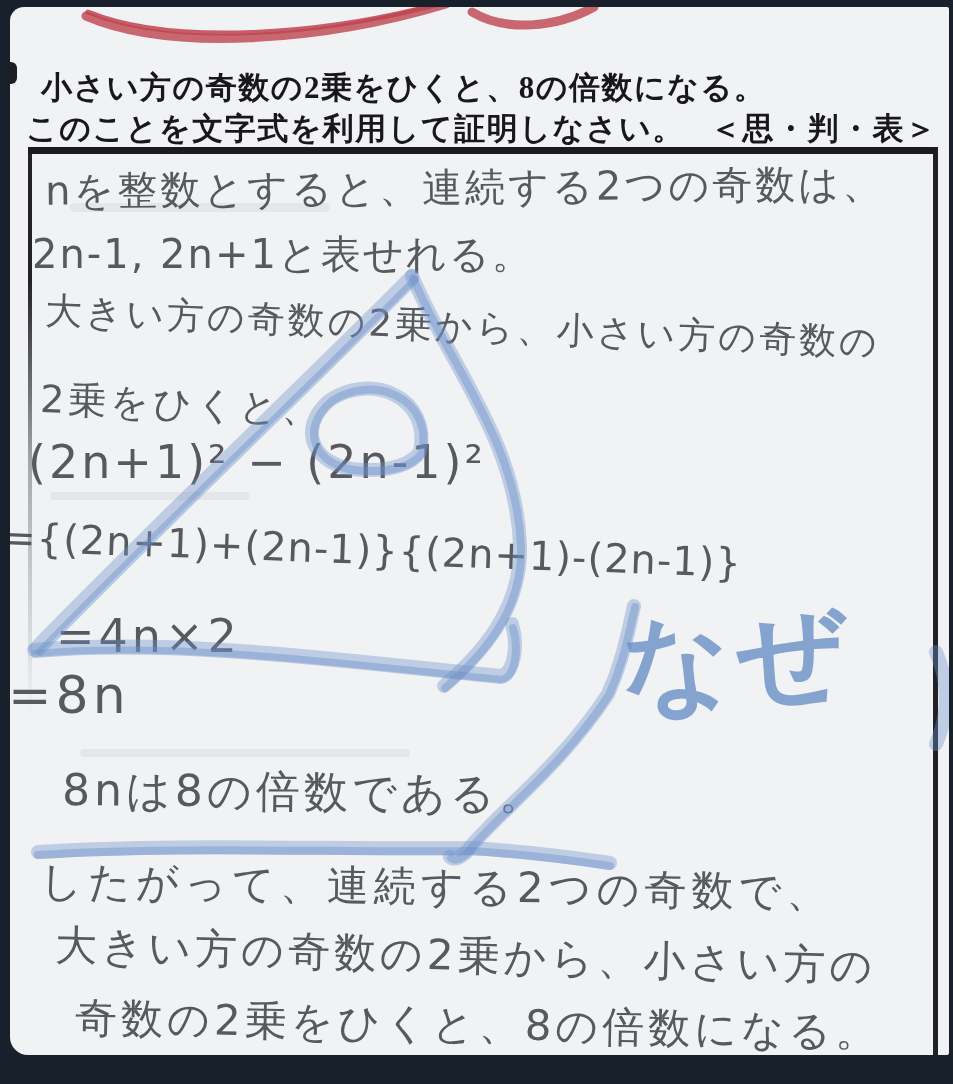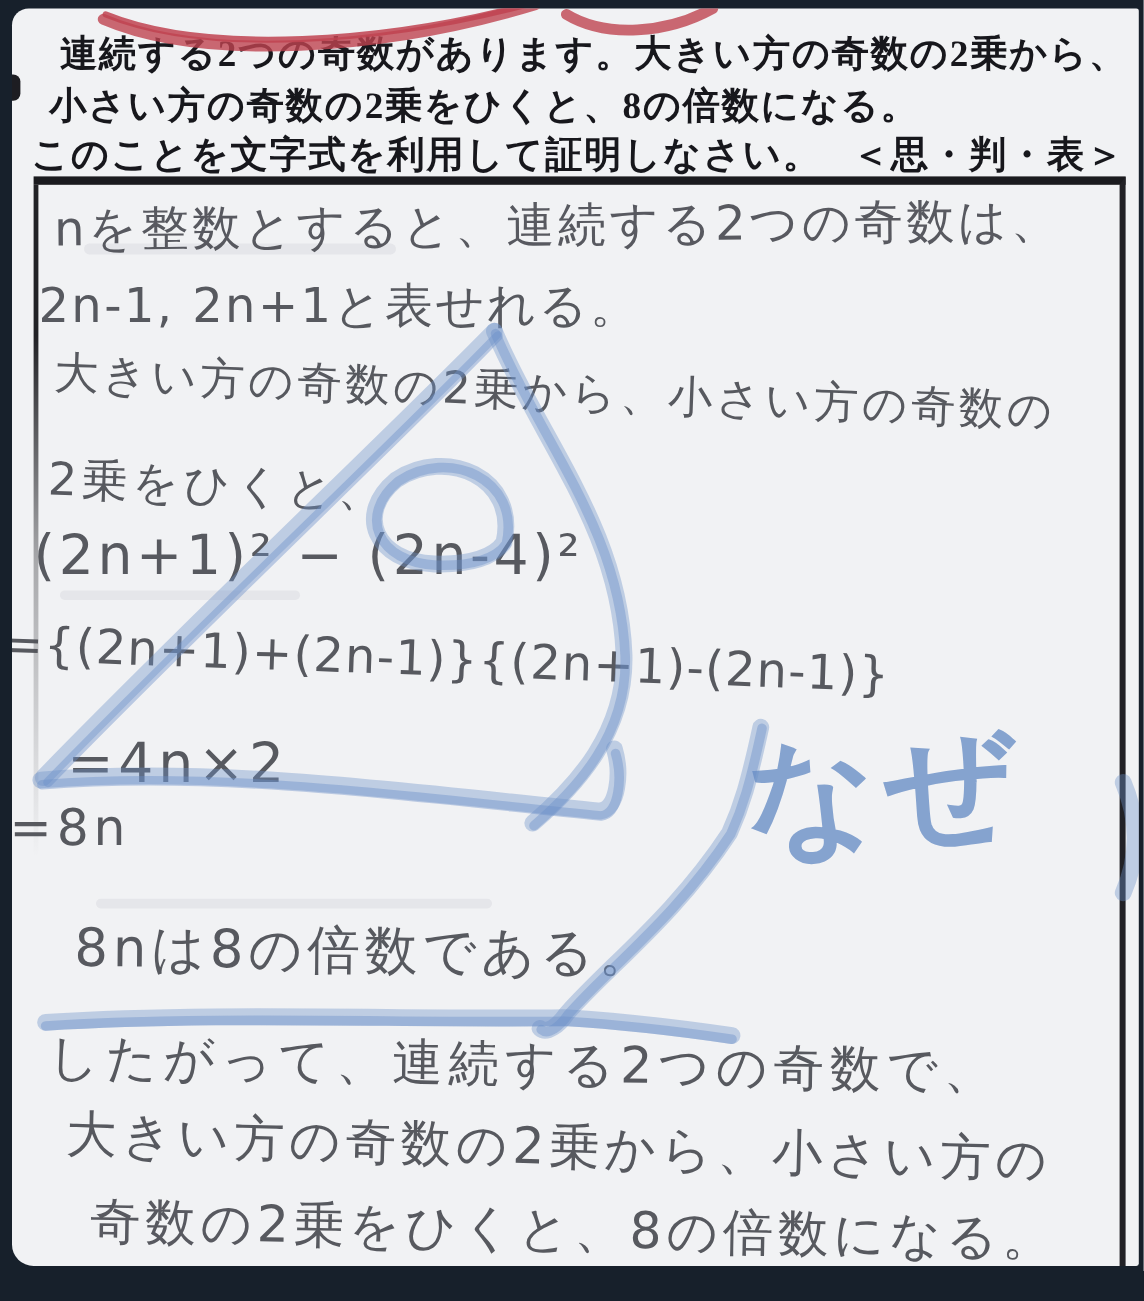--- a/index.html
+++ b/index.html
@@ -43,40 +43,39 @@
   .blue-b{stroke:var(--blue);stroke-width:8;opacity:.42;}
   .red-a{stroke:var(--red);stroke-width:9;opacity:.8;}
   .red-b{stroke:var(--red);stroke-width:5;opacity:.85;}
   .edge-mark{position:absolute;left:0;top:55px;width:7px;height:22px;background:#1d1d22;border-radius:0 6px 6px 0;}
 </style>
 </head>
 <body>
 
 <div class="paper">
 
-  <div class="printed" style="left:40px;top:17px;">連続する2つの奇数があります。大きい方の奇数の2乗から、</div>
   <div class="printed" style="left:16px;top:60px;margin-left:15px;">小さい方の奇数の2乗をひくと、8の倍数になる。</div>
   <div class="printed" style="left:700px;top:101px;">＜思・判・表＞</div>
   <div class="printed" style="left:16px;top:101px;">このことを文字式を利用して証明しなさい。</div>
 
   <div class="answer-box"></div>
   <div class="box-left-edge"></div>
 
   <div class="smudge" style="left:60px;top:196px;width:260px;height:9px;"></div>
   <div class="smudge" style="left:40px;top:485px;width:200px;height:8px;"></div>
   <div class="smudge" style="left:70px;top:742px;width:330px;height:8px;"></div>
 
   <div class="hw" style="left:35px;top:153px;font-size:40px;letter-spacing:3px;transform:rotate(-0.5deg);">nを整数とすると、連続する2つの奇数は、</div>
   <div class="hw" style="left:22px;top:220px;font-size:40px;letter-spacing:2px;">2n-1, 2n+1と表せれる。</div>
   <div class="hw" style="left:35px;top:295px;font-size:37px;letter-spacing:3px;transform:rotate(2.2deg);">大きい方の奇数の2乗から、小さい方の奇数の</div>
   <div class="hw" style="left:30px;top:372px;font-size:38px;letter-spacing:4px;transform:rotate(2deg);">2乗をひくと、</div>
-  <div class="hw" style="left:18px;top:428px;font-size:46px;letter-spacing:3px;">(2n+1)² − (2n-4)²</div>
+  <div class="hw" style="left:18px;top:428px;font-size:46px;letter-spacing:3px;">(2n+1)² − (2n-1)²</div>
   <div class="hw" style="left:-8px;top:520px;font-size:40px;letter-spacing:1px;transform:rotate(2deg);">={(2n+1)+(2n-1)}{(2n+1)-(2n-1)}</div>
   <div class="hw" style="left:-2px;top:602px;font-size:46px;letter-spacing:4px;margin-left:48px;">=4n×2</div>
-  <div class="hw" style="left:-2px;top:658px;font-size:42px;letter-spacing:4px;">=8n</div>
+  <div class="hw" style="left:-2px;top:658px;font-size:52px;letter-spacing:4px;">=8n</div>
   <div class="hw" style="left:52px;top:756px;font-size:44px;letter-spacing:4px;transform:rotate(0.5deg);">8nは8の倍数である。</div>
   <div class="hw" style="left:30px;top:852px;font-size:42px;letter-spacing:5px;transform:rotate(0.8deg);">したがって、連続する2つの奇数で、</div>
   <div class="hw" style="left:45px;top:921px;font-size:42px;letter-spacing:4px;transform:rotate(1.5deg);">大きい方の奇数の2乗から、小さい方の</div>
   <div class="hw" style="left:65px;top:990px;font-size:42px;letter-spacing:4px;transform:rotate(1deg);">奇数の2乗をひくと、8の倍数になる。</div>
 
   <div class="comment" style="left:612px;top:581px;font-size:106px;letter-spacing:6px;transform:rotate(-4deg);">なぜ</div>
 
   <svg class="marks" width="953" height="1084" viewBox="0 0 953 1084">
 
     <g>

